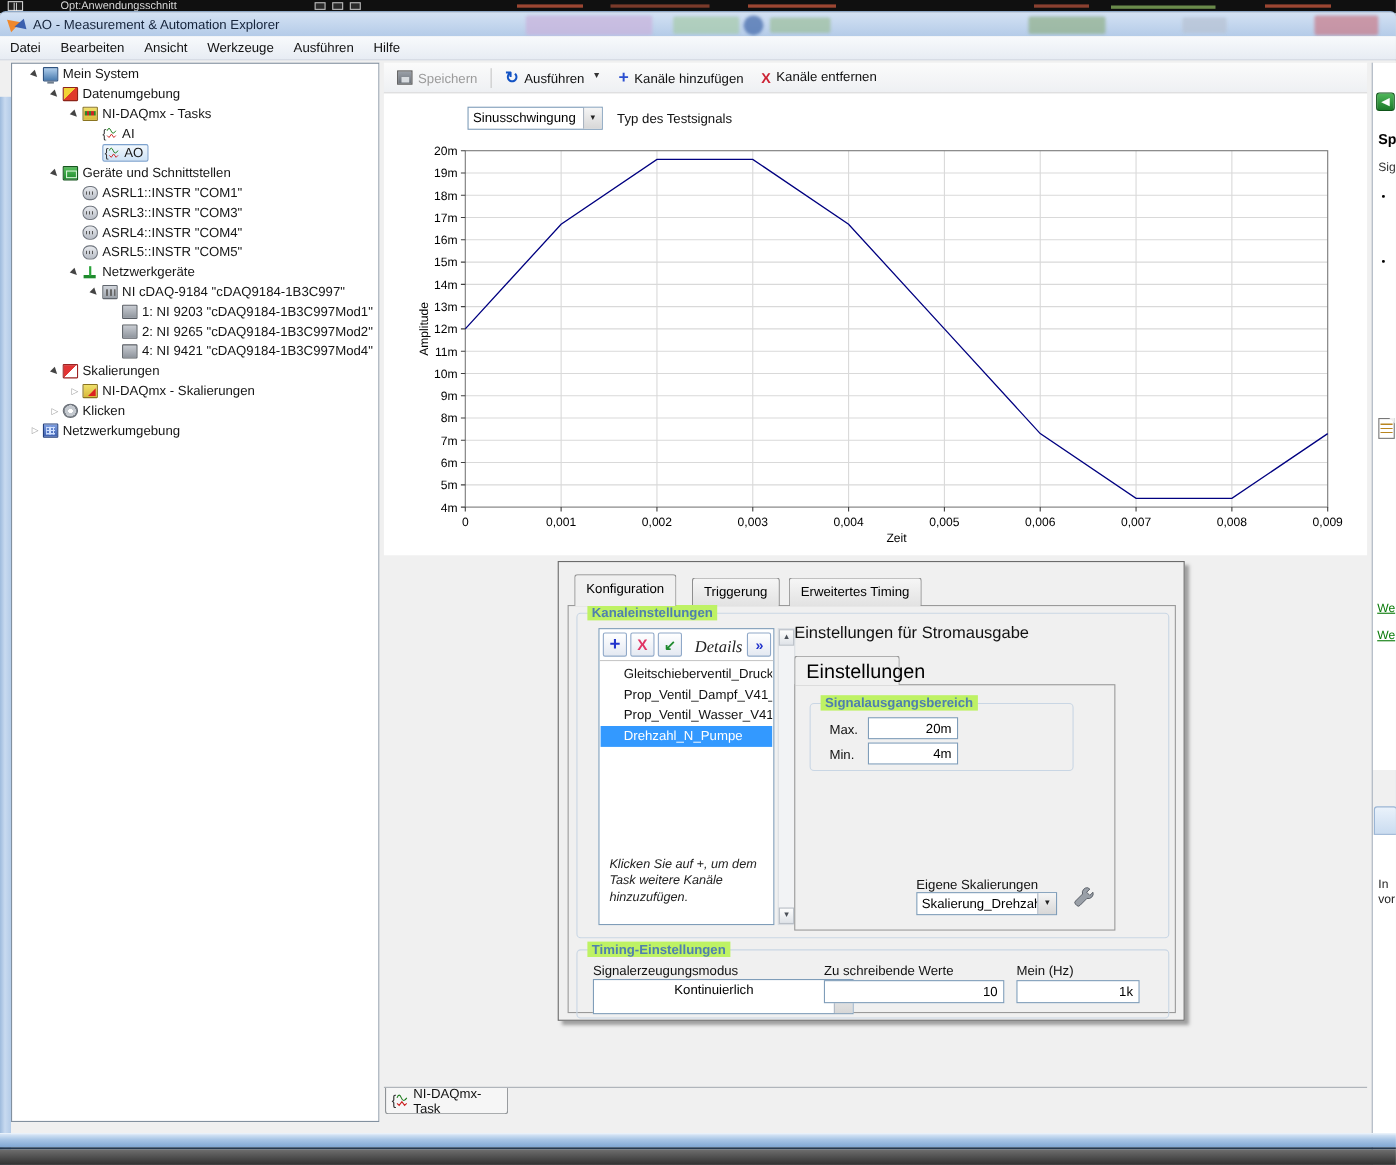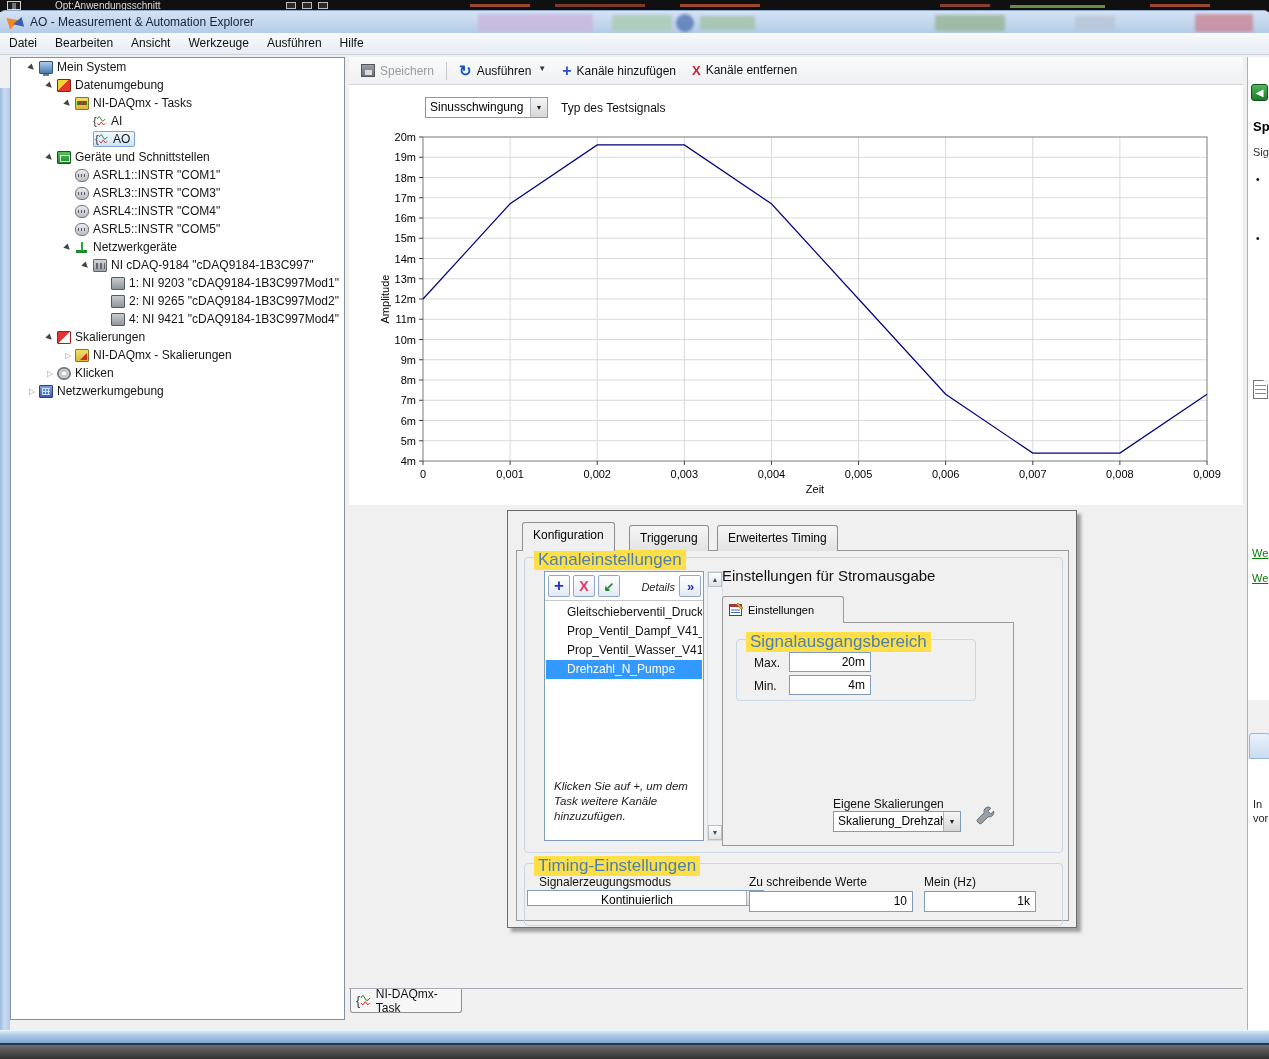--- a/index.html
+++ b/index.html
@@ -87,38 +87,38 @@
   .signal-combo{left:76px;top:12px;width:123px;}
   .signal-label{position:absolute;left:212px;top:16px;font-size:12px;color:#111;}
 
   
   .lower{left:0;top:448px;width:894px;height:483px;background:#f0f0f0;}
   .config-card{position:absolute;left:158px;top:5px;width:570px;height:418px;background:#f0f0f0;border:1px solid #6b6b6b;box-shadow:4px 4px 3px rgba(80,80,80,.5);}
   .tabpane{position:absolute;left:8px;top:39px;width:553px;height:371px;border:1px solid #9a9a9a;background:#f0f0f0;}
   .ctab{position:absolute;top:14px;height:26px;background:linear-gradient(#f6f6f6,#e2e2e2);border:1px solid #8e8e8e;border-bottom:none;border-radius:3px 3px 0 0;font-size:12px;padding:5px 10px 0 10px;text-align:center;}
   .ctab.active{top:11px;height:29px;background:#f0f0f0;z-index:5;font-size:12px;}
   .grp{position:absolute;border:1px solid #c9d6e4;border-radius:4px;}
-  .grp .cap{position:absolute;top:-8px;left:9px;background:#fde047;padding:0 4px;color:#4f7fae;font-size:17px;white-space:nowrap;}
+  .grp .cap{position:absolute;top:-8px;left:9px;background:#bef264;padding:0 4px;color:#4f7fae;font-size:12px;white-space:nowrap;font-weight:bold;}
 
   .listbox{position:absolute;left:36px;top:60px;width:160px;height:270px;background:#fff;border:1px solid #7f9db9;}
   .lb-toolbar{position:absolute;left:0;top:0;width:158px;height:29px;border-bottom:1px solid #c8c8c8;}
   .lb-btn{position:absolute;top:3px;width:22px;height:22px;border:1px solid #8fa8c8;border-radius:2px;background:linear-gradient(#ffffff,#e4e9f2);display:flex;align-items:center;justify-content:center;}
   .lb-plus{color:#2233cc;font-size:17px;font-weight:bold;}
   .lb-x{color:#e03565;font-size:14px;font-weight:bold;}
   .lb-arrow{color:#1f8a2d;font-size:13px;font-weight:bold;}
-  .lb-details{position:absolute;right:28px;top:9px;font-size:11px;font-style:italic;color:#222;}
+  .lb-details{position:absolute;right:28px;top:9px;font-size:15px;font-style:italic;color:#222;font-family:Liberation Serif, serif;}
   .lb-more{color:#2233cc;font-size:13px;font-weight:bold;letter-spacing:-1px;}
   .litem{position:absolute;left:1px;width:156px;height:19px;font-size:12px;padding:2px 2px 0 21px;white-space:nowrap;overflow:hidden;color:#111;}
   .litem.selected{background:#3399ff;color:#fff;}
   .lb-hint{position:absolute;left:9px;top:207px;width:142px;font-size:11.5px;font-style:italic;color:#222;line-height:15px;}
   .vscroll{position:absolute;left:199px;top:60px;width:16px;height:270px;background:#f2f3f5;border:1px solid #d9dde2;}
   .varrow{position:absolute;left:0;width:14px;height:15px;background:linear-gradient(#fdfdfd,#dfe3e8);border:1px solid #b9bfc7;display:flex;align-items:center;justify-content:center;font-size:7px;color:#4a4f57;}
 
   .settings-heading{position:absolute;left:214px;top:56px;font-size:15px;color:#111;white-space:nowrap;}
-  .set-tab{position:absolute;left:214px;top:85px;width:122px;height:27px;background:#f0f0f0;border:1px solid #9a9a9a;border-bottom:none;border-radius:3px 3px 0 0;z-index:4;display:flex;align-items:center;gap:4px;padding-left:6px;font-size:11px;}
+  .set-tab{position:absolute;left:214px;top:85px;width:96px;height:27px;background:#f0f0f0;border:1px solid #9a9a9a;border-bottom:none;border-radius:3px 3px 0 0;z-index:4;display:flex;align-items:center;gap:4px;padding-left:6px;font-size:18px;}
   .set-panel{position:absolute;left:214px;top:111px;width:292px;height:224px;border:1px solid #9a9a9a;background:#f0f0f0;}
   .minmax-label{position:absolute;font-size:12px;color:#111;}
   .fld{position:absolute;background:#fff;border:1px solid #7f9db9;font-size:12px;text-align:right;padding:2px 5px 0 2px;overflow:hidden;}
   .wrench{position:absolute;width:20px;height:24px;}
 
   
   .tabbar{left:0;top:931px;width:894px;height:28px;background:#f0f0f0;border-top:1px solid #a9aeb5;}
   .task-tab{position:absolute;left:1px;top:0;width:112px;height:24px;background:#f6f6f6;border:1px solid #8f9396;border-top:none;border-radius:0 0 3px 3px;display:flex;align-items:center;gap:4px;padding-left:5px;font-size:12px;color:#111;}
 
   
@@ -509,21 +509,21 @@
           <span class="wrench" style="left:467px;top:294px;z-index:6">
             <svg width="20" height="24" viewBox="0 0 16 19">
                 <path d="M11 1.5a3.6 3.6 0 0 0-3.7 4.6L2.2 11.2a1.6 1.6 0 0 0 0 2.3l0.9 0.9a1.6 1.6 0 0 0 2.3 0l5.1-5.1a3.6 3.6 0 0 0 4.4-4.5L12.6 7.1 10.3 4.8 12.6 2.5z" fill="#9aa0a8" stroke="#565c64" stroke-width="0.7"></path>
               </svg>
           </span>
 
           <div class="grp" style="left:16px;top:352px;width:539px;height:63px;">
             <span class="cap">Timing-Einstellungen</span>
           </div>
           <span class="minmax-label" style="left:31px;top:364px">Signalerzeugungsmodus</span>
-          <div class="combo center" style="left:19px;top:379px;width:237px;height:16px;z-index:6">
+          <div class="combo center" style="left:31px;top:379px;width:237px;height:32px;z-index:6">
             <span class="cval">Kontinuierlich</span>
             <span class="cbtn">▼</span>
           </div>
           <span class="minmax-label" style="left:241px;top:364px;left:241px">Zu schreibende Werte</span>
           <div class="fld" style="left:241px;top:380px;width:164px;height:21px;z-index:6">10</div>
           <span class="minmax-label" style="left:416px;top:364px">Mein (Hz)</span>
           <div class="fld" style="left:416px;top:380px;width:112px;height:21px;z-index:6">1k</div>
         </div>
       </div>
 

